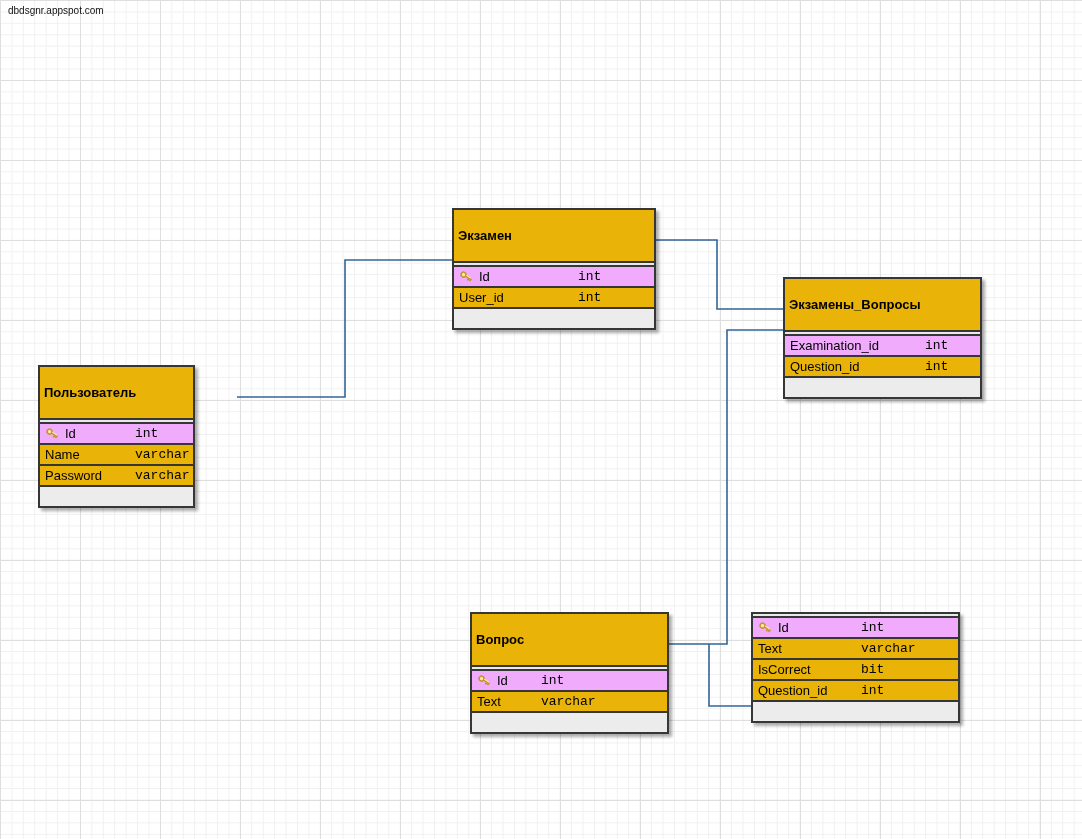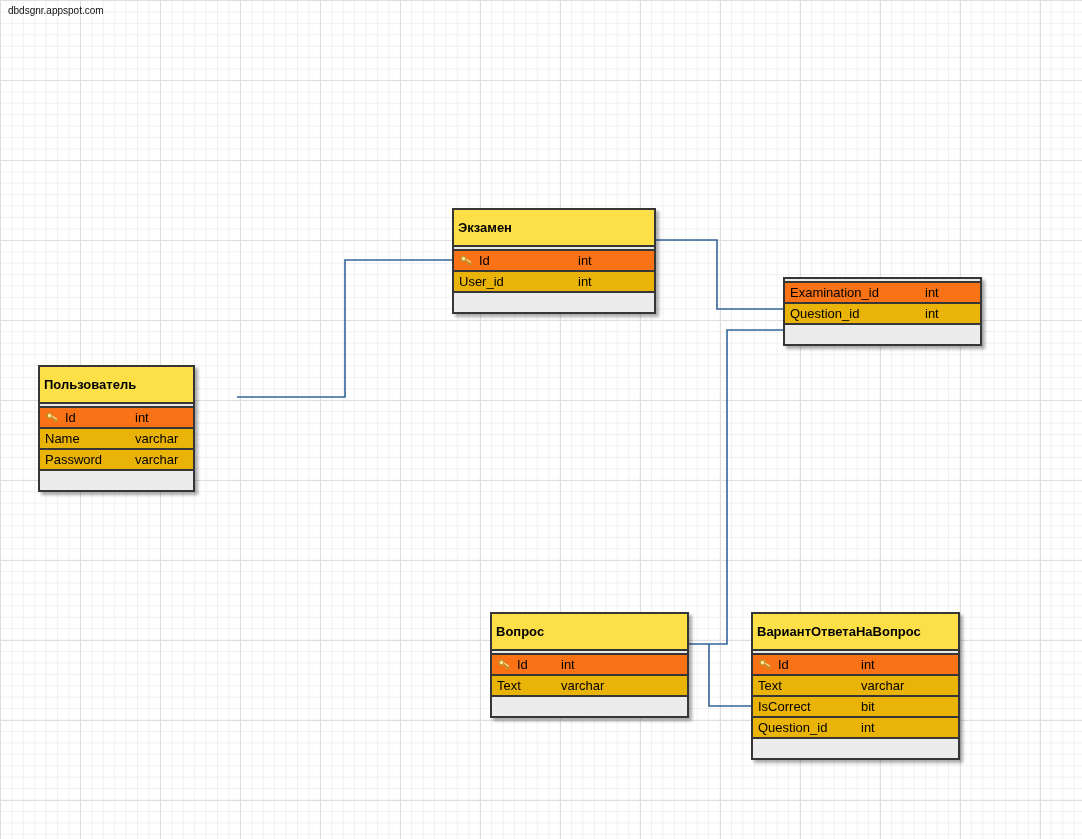--- a/index.html
+++ b/index.html
@@ -31,42 +31,42 @@
     position: absolute;
     background: #ffffff;
     border: 2px solid #363636;
     box-shadow: 3px 3px 3px rgba(0,0,0,0.33);
     font-size: 13px;
     color: #000;
     box-sizing: border-box;
   }
   .hdr {
     height: 19px; line-height: 19px;
-    padding: 8px 4px;
-    background: #fde047;
+    padding: 16px 4px;
+    background: #eab308;
     font-weight: 700;
     border-bottom: 2px solid #363636;
     white-space: nowrap;
     overflow: hidden;
   }
   .gap { height: 2px; background: #e9e9e9; }
   .row {
     height: 19px;
     border-top: 2px solid #363636;
     position: relative;
     display: flex;
     align-items: center;
     padding-left: 5px;
     background: #eab308;
     white-space: nowrap;
   }
-  .row.alt { background: #f97316; }
+  .row.alt { background: #f0abfc; }
   .row .key { display: inline-flex; margin-right: 5px; flex: 0 0 auto; }
   .row .fn { flex: 0 0 auto; }
-  .row .ft { position: absolute; left: var(--tx, 90px); top: 0; line-height: 19px; }
+  .row .ft { position: absolute; left: var(--tx, 90px); top: 0; line-height: 19px; font-family: Liberation Mono, monospace; }
   .row.foot { background: #ececec; }
 </style>
 </head>
 <body>
 
 <svg class="wires">
   <path d="M237,397 H345 V260 H452"></path>
   <path d="M656,240 H717 V309 H783"></path>
   <path d="M669,644 H727 V330 H783"></path>
   <path d="M709,644 V706 H751"></path>
@@ -118,33 +118,34 @@
     <span class="ft">int</span>
   </div>
   <div class="row">
     <span class="fn">User_id</span>
     <span class="ft">int</span>
   </div>
   <div class="row foot"></div>
 </div>
 
 <div class="tbl" style="left:783px; top:277px; width:199px; --tx:140px">
+  <div class="hdr">Экзамены_Вопросы</div>
   <div class="gap"></div>
   <div class="row alt">
     <span class="fn">Examination_id</span>
     <span class="ft">int</span>
   </div>
   <div class="row">
     <span class="fn">Question_id</span>
     <span class="ft">int</span>
   </div>
   <div class="row foot"></div>
 </div>
 
-<div class="tbl" style="left:490px; top:612px; width:199px; --tx:69px">
+<div class="tbl" style="left:470px; top:612px; width:199px; --tx:69px">
   <div class="hdr">Вопрос</div>
   <div class="gap"></div>
   <div class="row alt">
     <span class="key">
         <svg width="15" height="13" viewBox="0 0 16 14">
           <g transform="rotate(33 8 7)">
             <circle cx="4.2" cy="7" r="2.6" fill="#ffec9e" stroke="#c2922c" stroke-width="1.6"></circle>
             <path d="M7 7 H14.5 M11 7 v3 M13.3 7 v2.4" stroke="#c2922c" stroke-width="1.8"></path>
             <path d="M7 6 H13" stroke="#ffec9e" stroke-width="1"></path>
           </g>
@@ -154,21 +155,20 @@
     <span class="ft">int</span>
   </div>
   <div class="row">
     <span class="fn">Text</span>
     <span class="ft">varchar</span>
   </div>
   <div class="row foot"></div>
 </div>
 
 <div class="tbl" style="left:751px; top:612px; width:209px; --tx:108px">
-  <div class="hdr">ВариантОтветаНаВопрос</div>
   <div class="gap"></div>
   <div class="row alt">
     <span class="key">
         <svg width="15" height="13" viewBox="0 0 16 14">
           <g transform="rotate(33 8 7)">
             <circle cx="4.2" cy="7" r="2.6" fill="#ffec9e" stroke="#c2922c" stroke-width="1.6"></circle>
             <path d="M7 7 H14.5 M11 7 v3 M13.3 7 v2.4" stroke="#c2922c" stroke-width="1.8"></path>
             <path d="M7 6 H13" stroke="#ffec9e" stroke-width="1"></path>
           </g>
         </svg>

